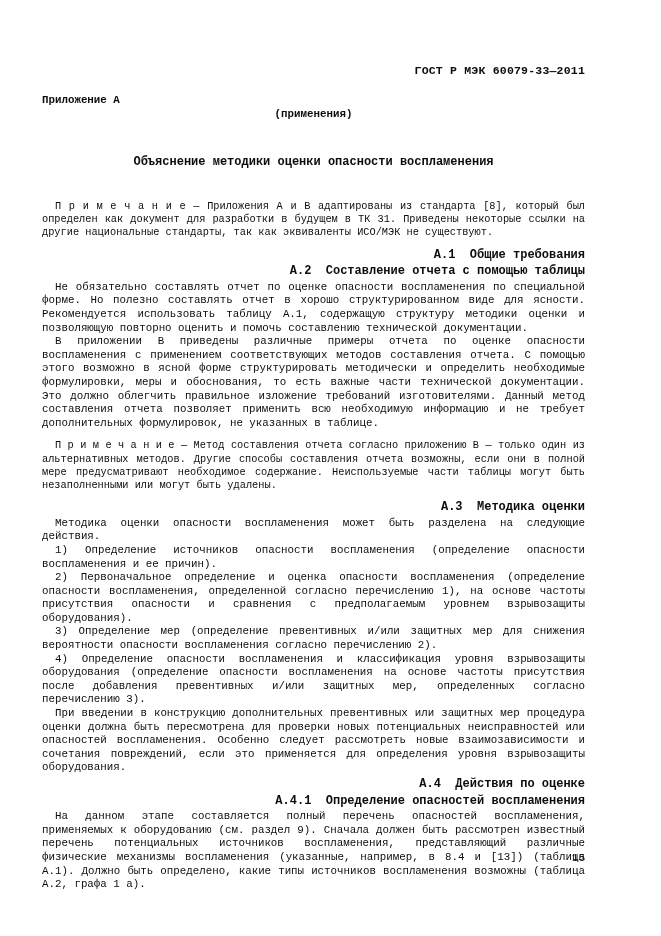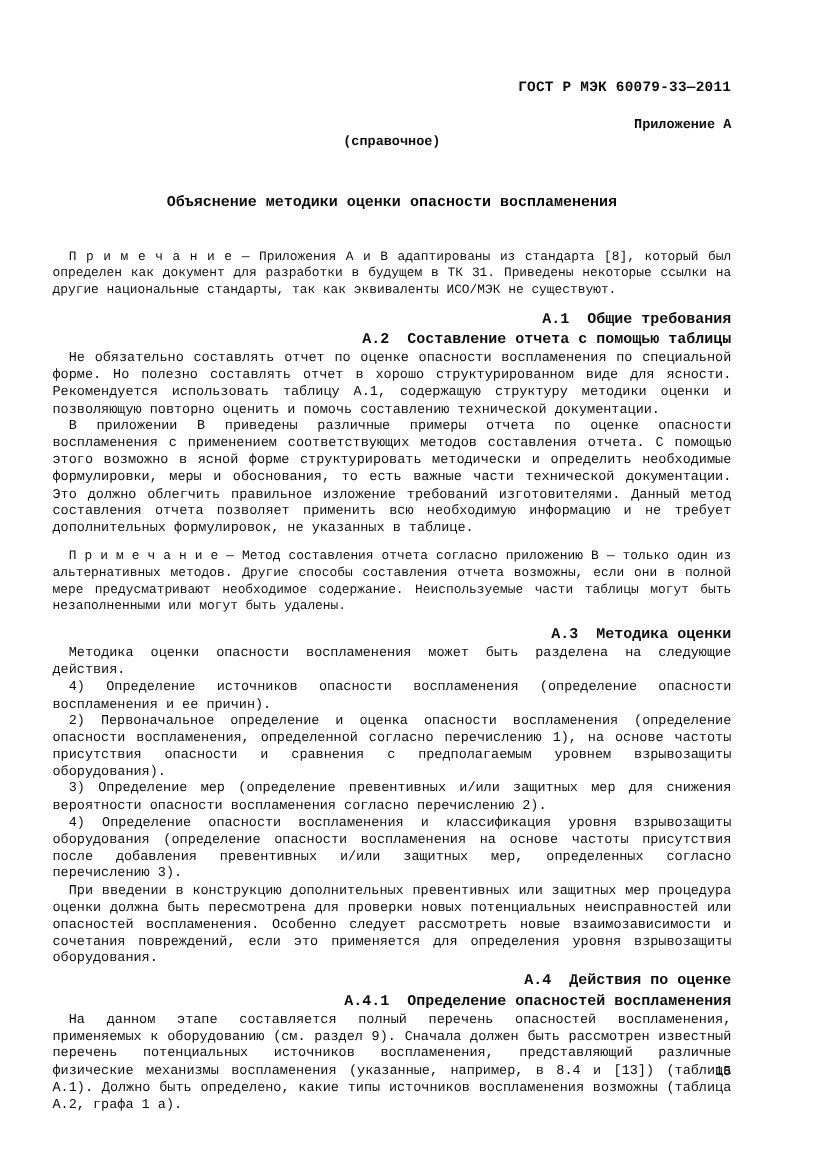--- a/index.html
+++ b/index.html
@@ -25,21 +25,21 @@
   .doc-code {
     margin-top: 64px;
     text-align: right;
     font-weight: 700;
     font-size: 11.5px;
     line-height: 13px;
     letter-spacing: 0.2px;
   }
   .appendix-label {
     margin-top: 16px;
-    text-align: right;
+    text-align: left;
     font-weight: 700;
     font-size: 10.8px;
     line-height: 14px;
   }
   .appendix-note {
     text-align: center;
     font-weight: 700;
     font-size: 10.8px;
     line-height: 14px;
   }
@@ -86,32 +86,32 @@
     line-height: 13px;
   }
 </style>
 </head>
 <body>
 
 <div class="page">
   <div class="content">
     <div class="doc-code">ГОСТ Р МЭК 60079-33—2011</div>
     <div class="appendix-label">Приложение А</div>
-    <div class="appendix-note">(справочное)</div>
+    <div class="appendix-note">(применения)</div>
     <div class="doc-title">Объяснение методики оценки опасности воспламенения</div>
     <div class="body-blocks">
         <p class="note">П р и м е ч а н и е — Приложения А и В адаптированы из стандарта [8], который был определен как документ для разработки в будущем в ТК 31. Приведены некоторые ссылки на другие национальные стандарты, так как эквиваленты ИСО/МЭК не существуют.</p>
         <p class="heading">А.1  Общие требования</p>
         <p class="heading">А.2  Составление отчета с помощью таблицы</p>
         <p class="para">Не обязательно составлять отчет по оценке опасности воспламенения по специальной форме. Но полезно составлять отчет в хорошо структурированном виде для ясности. Рекомендуется использовать таблицу А.1, содержащую структуру методики оценки и позволяющую повторно оценить и помочь составлению технической документации.</p>
         <p class="para">В приложении В приведены различные примеры отчета по оценке опасности воспламенения с применением соответствующих методов составления отчета. С помощью этого возможно в ясной форме структурировать методически и определить необходимые формулировки, меры и обоснования, то есть важные части технической документации. Это должно облегчить правильное изложение требований изготовителями. Данный метод составления отчета позволяет применить всю необходимую информацию и не требует дополнительных формулировок, не указанных в таблице.</p>
         <p class="note">П р и м е ч а н и е — Метод составления отчета согласно приложению В — только один из альтернативных методов. Другие способы составления отчета возможны, если они в полной мере предусматривают необходимое содержание. Неиспользуемые части таблицы могут быть незаполненными или могут быть удалены.</p>
         <p class="heading">А.3  Методика оценки</p>
         <p class="para">Методика оценки опасности воспламенения может быть разделена на следующие действия.</p>
-        <p class="para">4) Определение источников опасности воспламенения (определение опасности воспламенения и ее причин).</p>
+        <p class="para">1) Определение источников опасности воспламенения (определение опасности воспламенения и ее причин).</p>
         <p class="para">2) Первоначальное определение и оценка опасности воспламенения (определение опасности воспламенения, определенной согласно перечислению 1), на основе частоты присутствия опасности и сравнения с предполагаемым уровнем взрывозащиты оборудования).</p>
         <p class="para">3) Определение мер (определение превентивных и/или защитных мер для снижения вероятности опасности воспламенения согласно перечислению 2).</p>
         <p class="para">4) Определение опасности воспламенения и классификация уровня взрывозащиты оборудования (определение опасности воспламенения на основе частоты присутствия после добавления превентивных и/или защитных мер, определенных согласно перечислению 3).</p>
         <p class="para">При введении в конструкцию дополнительных превентивных или защитных мер процедура оценки должна быть пересмотрена для проверки новых потенциальных неисправностей или опасностей воспламенения. Особенно следует рассмотреть новые взаимозависимости и сочетания повреждений, если это применяется для определения уровня взрывозащиты оборудования.</p>
         <p class="heading">А.4  Действия по оценке</p>
         <p class="heading">А.4.1  Определение опасностей воспламенения</p>
         <p class="para">На данном этапе составляется полный перечень опасностей воспламенения, применяемых к оборудованию (см. раздел 9). Сначала должен быть рассмотрен известный перечень потенциальных источников воспламенения, представляющий различные физические механизмы воспламенения (указанные, например, в 8.4 и [13]) (таблица А.1). Должно быть определено, какие типы источников воспламенения возможны (таблица А.2, графа 1 а).</p>
       </div>
   </div>
   <div class="page-number">15</div>

